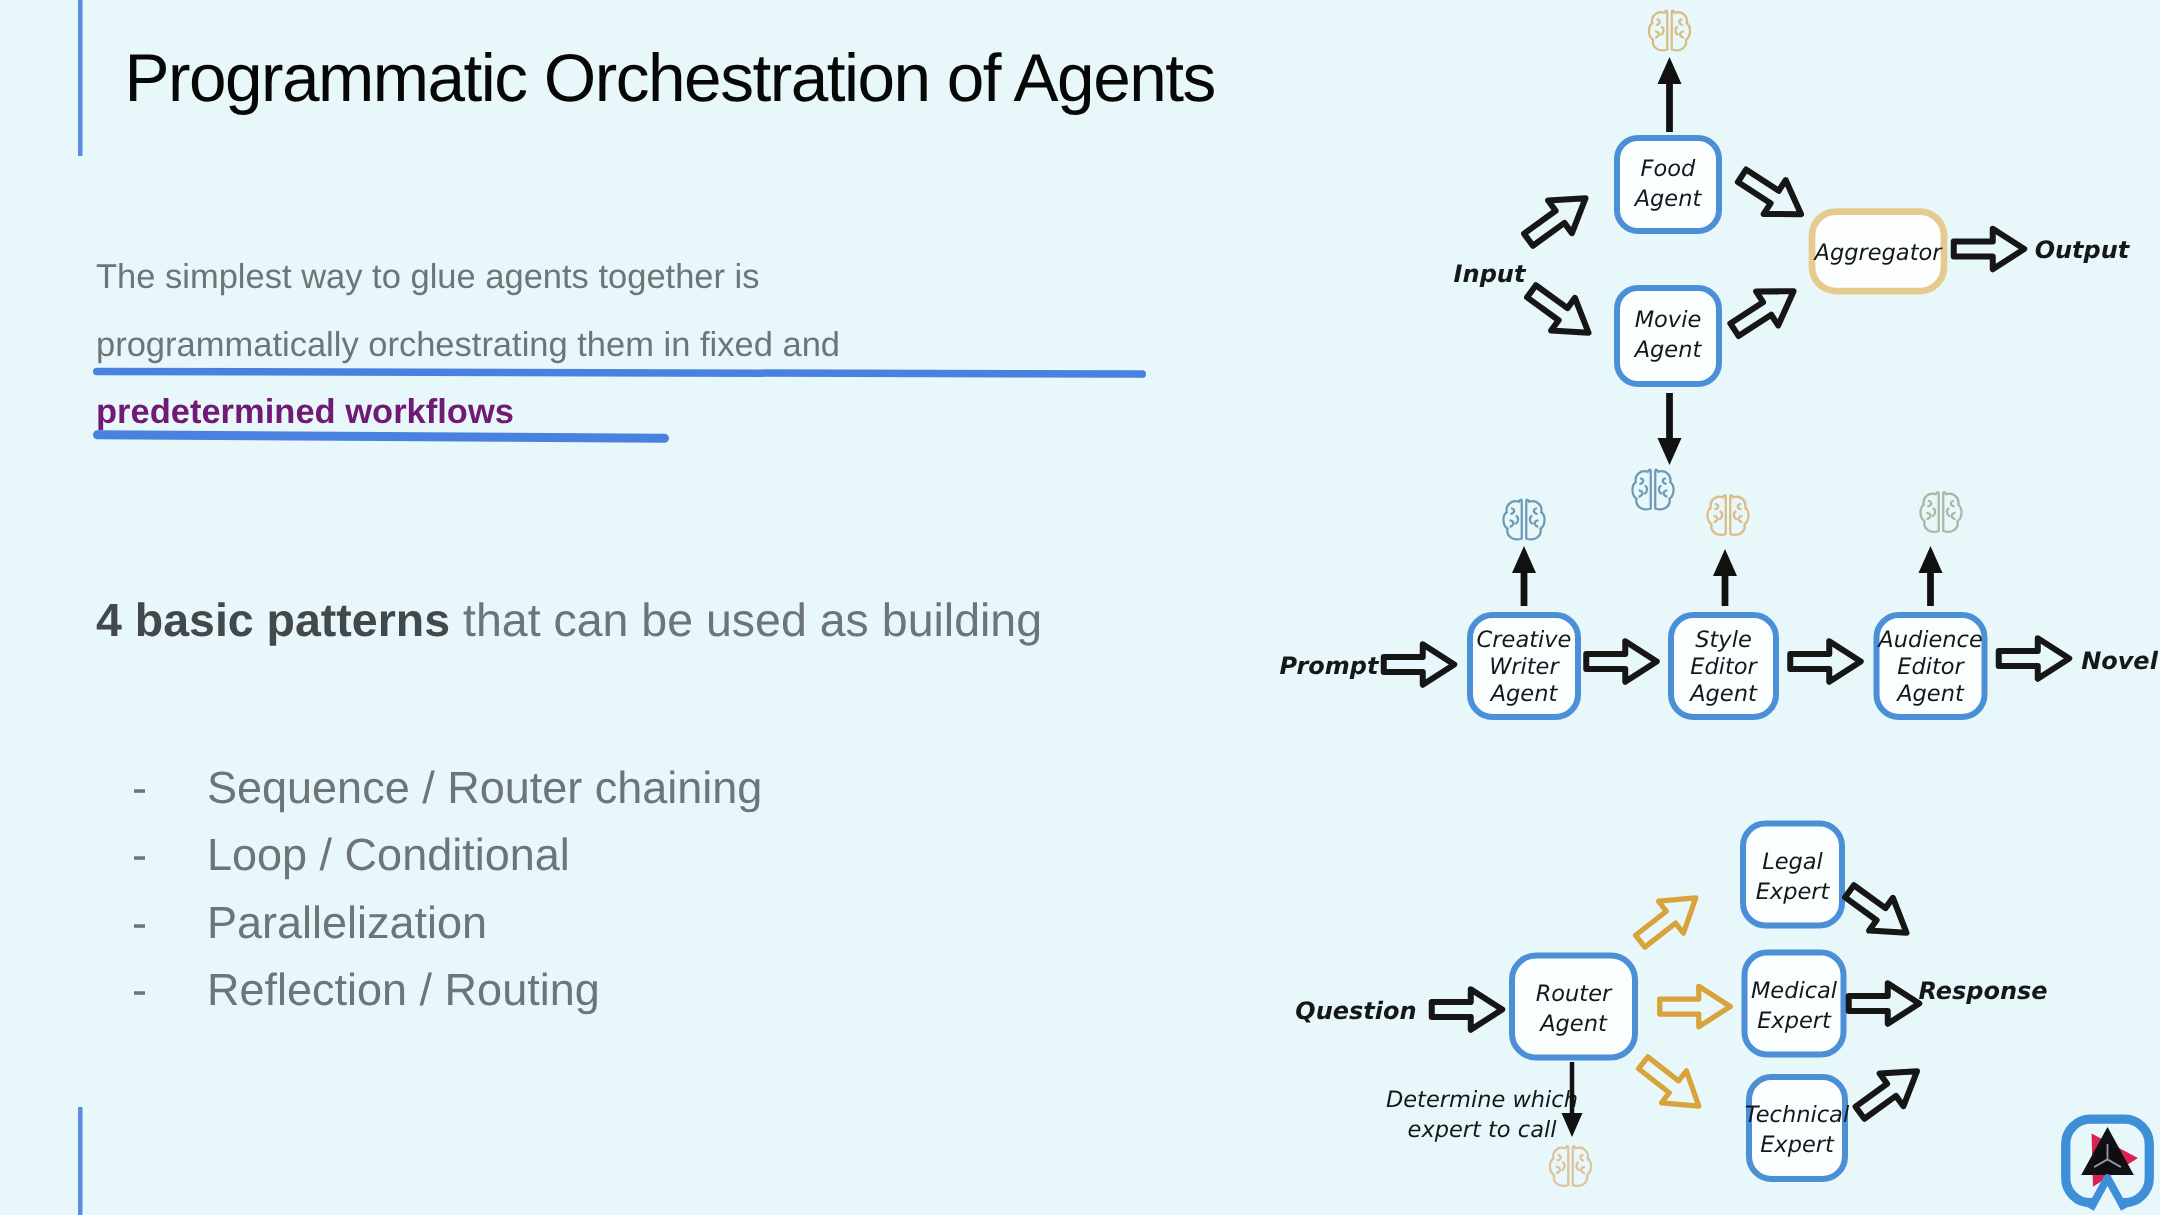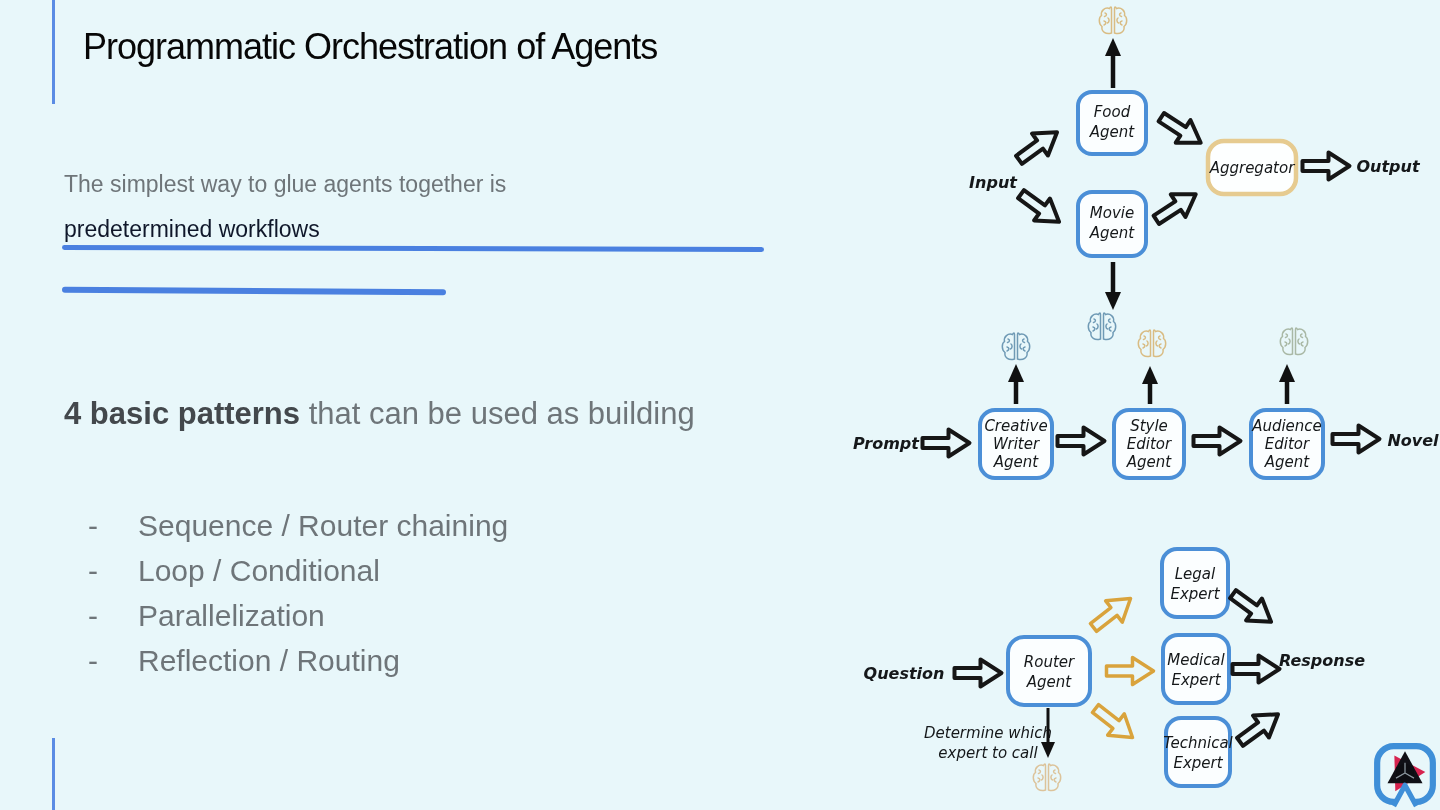--- a/index.html
+++ b/index.html
@@ -8,25 +8,25 @@
     width:1440px;height:810px;
     background:#e8f7fa;
     overflow:hidden;
     font-family:"Liberation Sans", sans-serif;
   }
   .accent-line{position:absolute;left:52px;width:3px;background:#5b8ce4;}
   .accent-top{top:0;height:104px;}
   .accent-bottom{top:738px;height:72px;}
   .title{
     position:absolute;left:83px;top:26px;
-    font-size:36px;font-weight:400;letter-spacing:-1px;
+    font-size:45px;font-weight:400;letter-spacing:-1px;
     color:#070707;margin:0;white-space:nowrap;
   }
   .intro{position:absolute;left:64px;top:162px;font-size:23px;color:#6e7579;line-height:45px;white-space:nowrap;}
-  .intro .bold-line{font-weight:normal;color:#0f172a;}
+  .intro .bold-line{font-weight:bold;color:#701a75;}
   .underline{position:absolute;background:#4a80e0;border-radius:3px;}
   .u1{left:62px;top:246px;width:702px;height:5px;transform:rotate(0.15deg);}
   .u2{left:62px;top:288px;width:384px;height:6px;transform:rotate(0.35deg);}
   .patterns{position:absolute;left:64px;top:391px;font-size:31px;color:#6e7579;line-height:45px;white-space:nowrap;}
   .patterns .lead-bold{font-weight:bold;color:#43484c;}
   .pattern-list{position:absolute;left:88px;top:503px;margin:0;padding:0;list-style:none;font-size:30px;color:#6e7579;}
   .pattern-list li{display:flex;height:45px;align-items:center;}
   .pattern-list .dash{width:50px;}
   .diagram-svg{position:absolute;left:830px;top:0;}
   .bt{font-family:"DejaVu Sans", sans-serif;font-style:italic;font-size:15px;fill:#15181a;text-anchor:middle;}
@@ -45,20 +45,21 @@
 
 <div class="slide">
 
   <div class="accent-line accent-top"></div>
   <div class="accent-line accent-bottom"></div>
 
   <h1 class="title">Programmatic Orchestration of Agents</h1>
 
   <div class="intro">
     <div>The simplest way to glue agents together is</div>
+    <div>programmatically orchestrating them in fixed and</div>
     <div class="bold-line">predetermined workflows</div>
   </div>
   <div class="underline u1"></div>
   <div class="underline u2"></div>
 
   <div class="patterns">
     <div><span class="lead-bold">4 basic patterns</span><span> that can be used as building</span></div>
   </div>
 
   <ul class="pattern-list">

